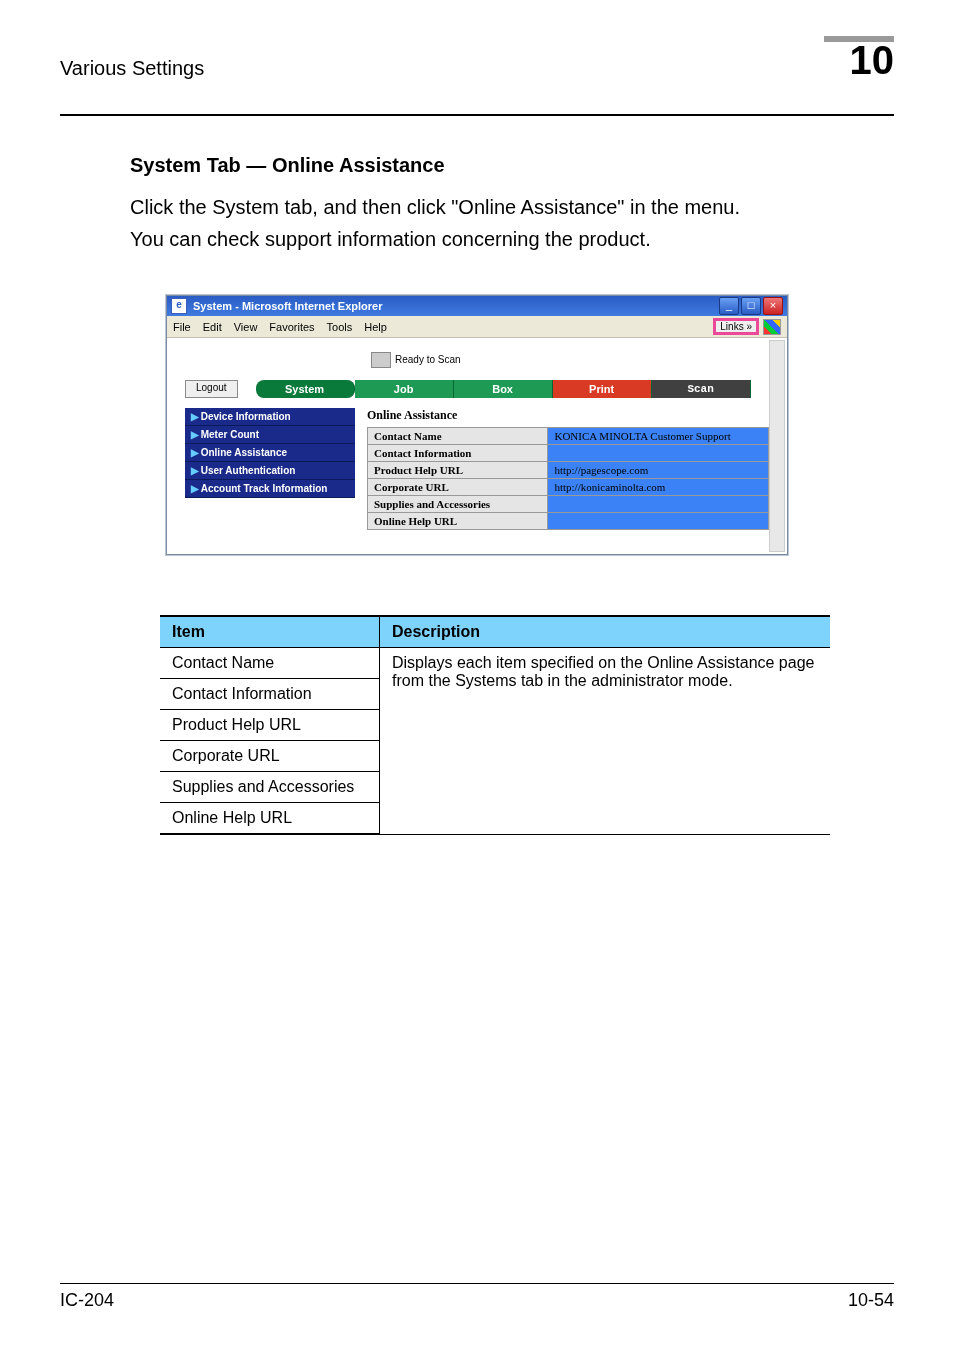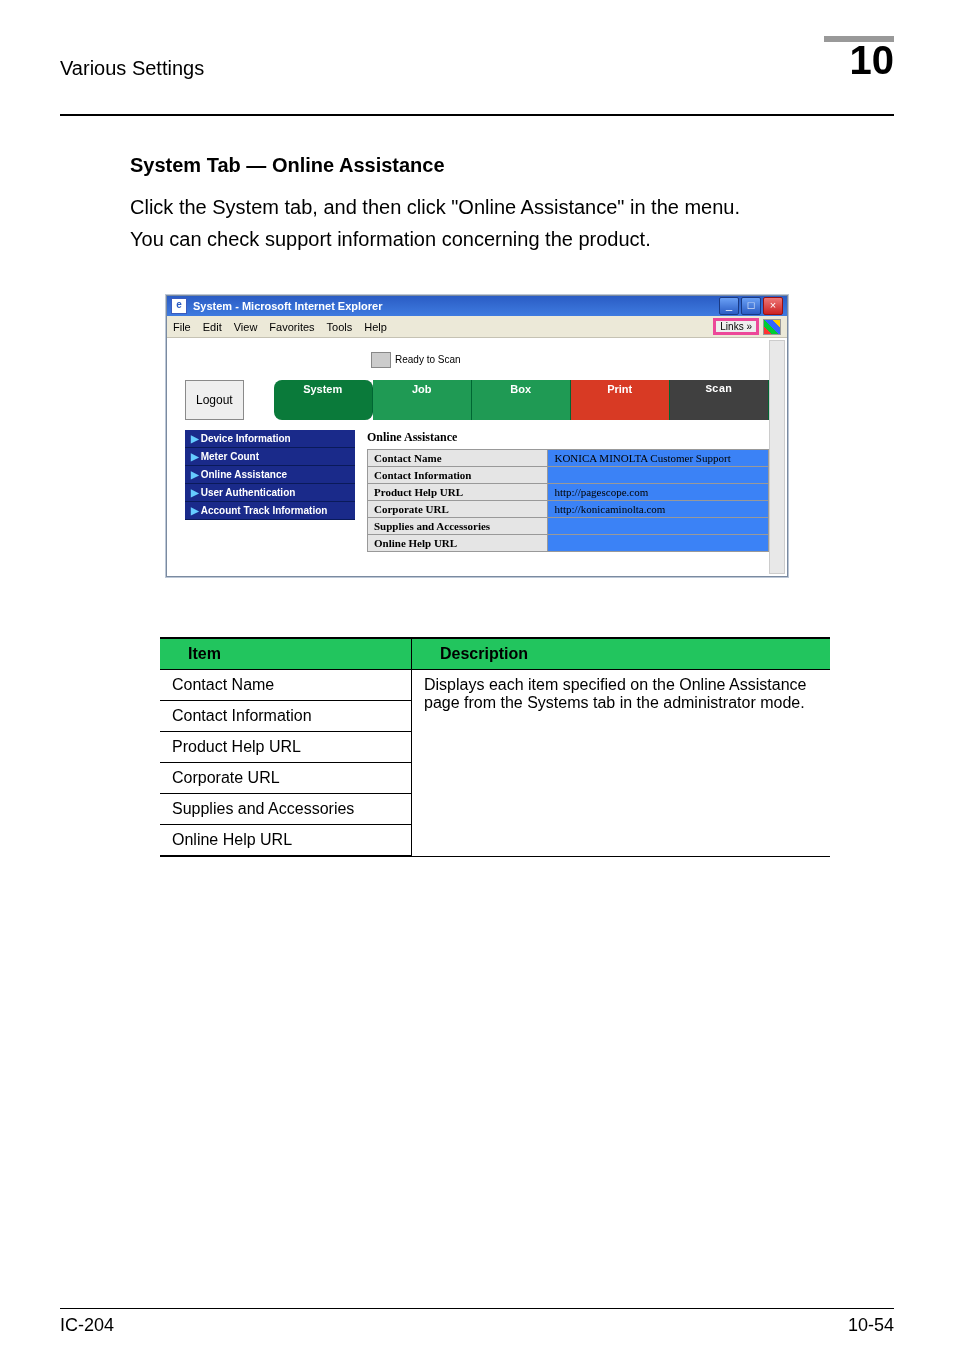--- a/index.html
+++ b/index.html
@@ -141,23 +141,23 @@
   .status-block .lbl { display:inline-block; margin-left:4px; }
   .status-icon {
     display:inline-flex; width:18px; height:14px; background:#ccc;
     border:1px solid #888; vertical-align:middle;
   }
 
   .tab-row { display: flex; margin-left: 14px; }
   .logout-btn {
     background: #efefef;
     border: 1px solid #8a8a8a;
-    padding: 12px 10px;
-    font-size: 12px;
-    margin-right: 30px;
+    padding: 1px 10px;
+    font-size: 10px;
+    margin-right: 18px;
   }
   .tab {
     min-width: 78px;
     text-align: center;
     color: #fff;
     font-weight: bold;
     font-size: 11px;
     padding: 3px 10px;
     border-right: 1px solid #063;
   }
@@ -204,38 +204,38 @@
 
   
   .desc-table {
     width: 670px;
     margin: 60px 0 0 100px;
     border-collapse: collapse;
     font-size: 16px;
   }
   .desc-table th {
     text-align: left;
-    background: #22c55e;
+    background: #7dd3fc;
     border-top: 2px solid #000;
     border-bottom: 1px solid #000;
-    padding: 6px 28px;
+    padding: 6px 12px;
     font-weight: bold;
   }
   .desc-table th + th, .desc-table td + td { border-left: 1px solid #000; }
   .desc-table td {
     border-bottom: 1px solid #000;
     padding: 6px 12px;
     vertical-align: top;
   }
   .desc-table tr:last-child td { border-bottom: 2px solid #000; }
   .desc-col1 { width: 195px; }
 
   .footer {
     position: absolute;
-    left: 60px; right: 60px; bottom: 16px;
+    left: 60px; right: 60px; bottom: 41px;
     display: flex; justify-content: space-between;
     border-top: 1px solid #000;
     padding-top: 6px;
     font-size: 18px;
   }
 </style>
 </head>
 <body>
 
 <div class="page">

